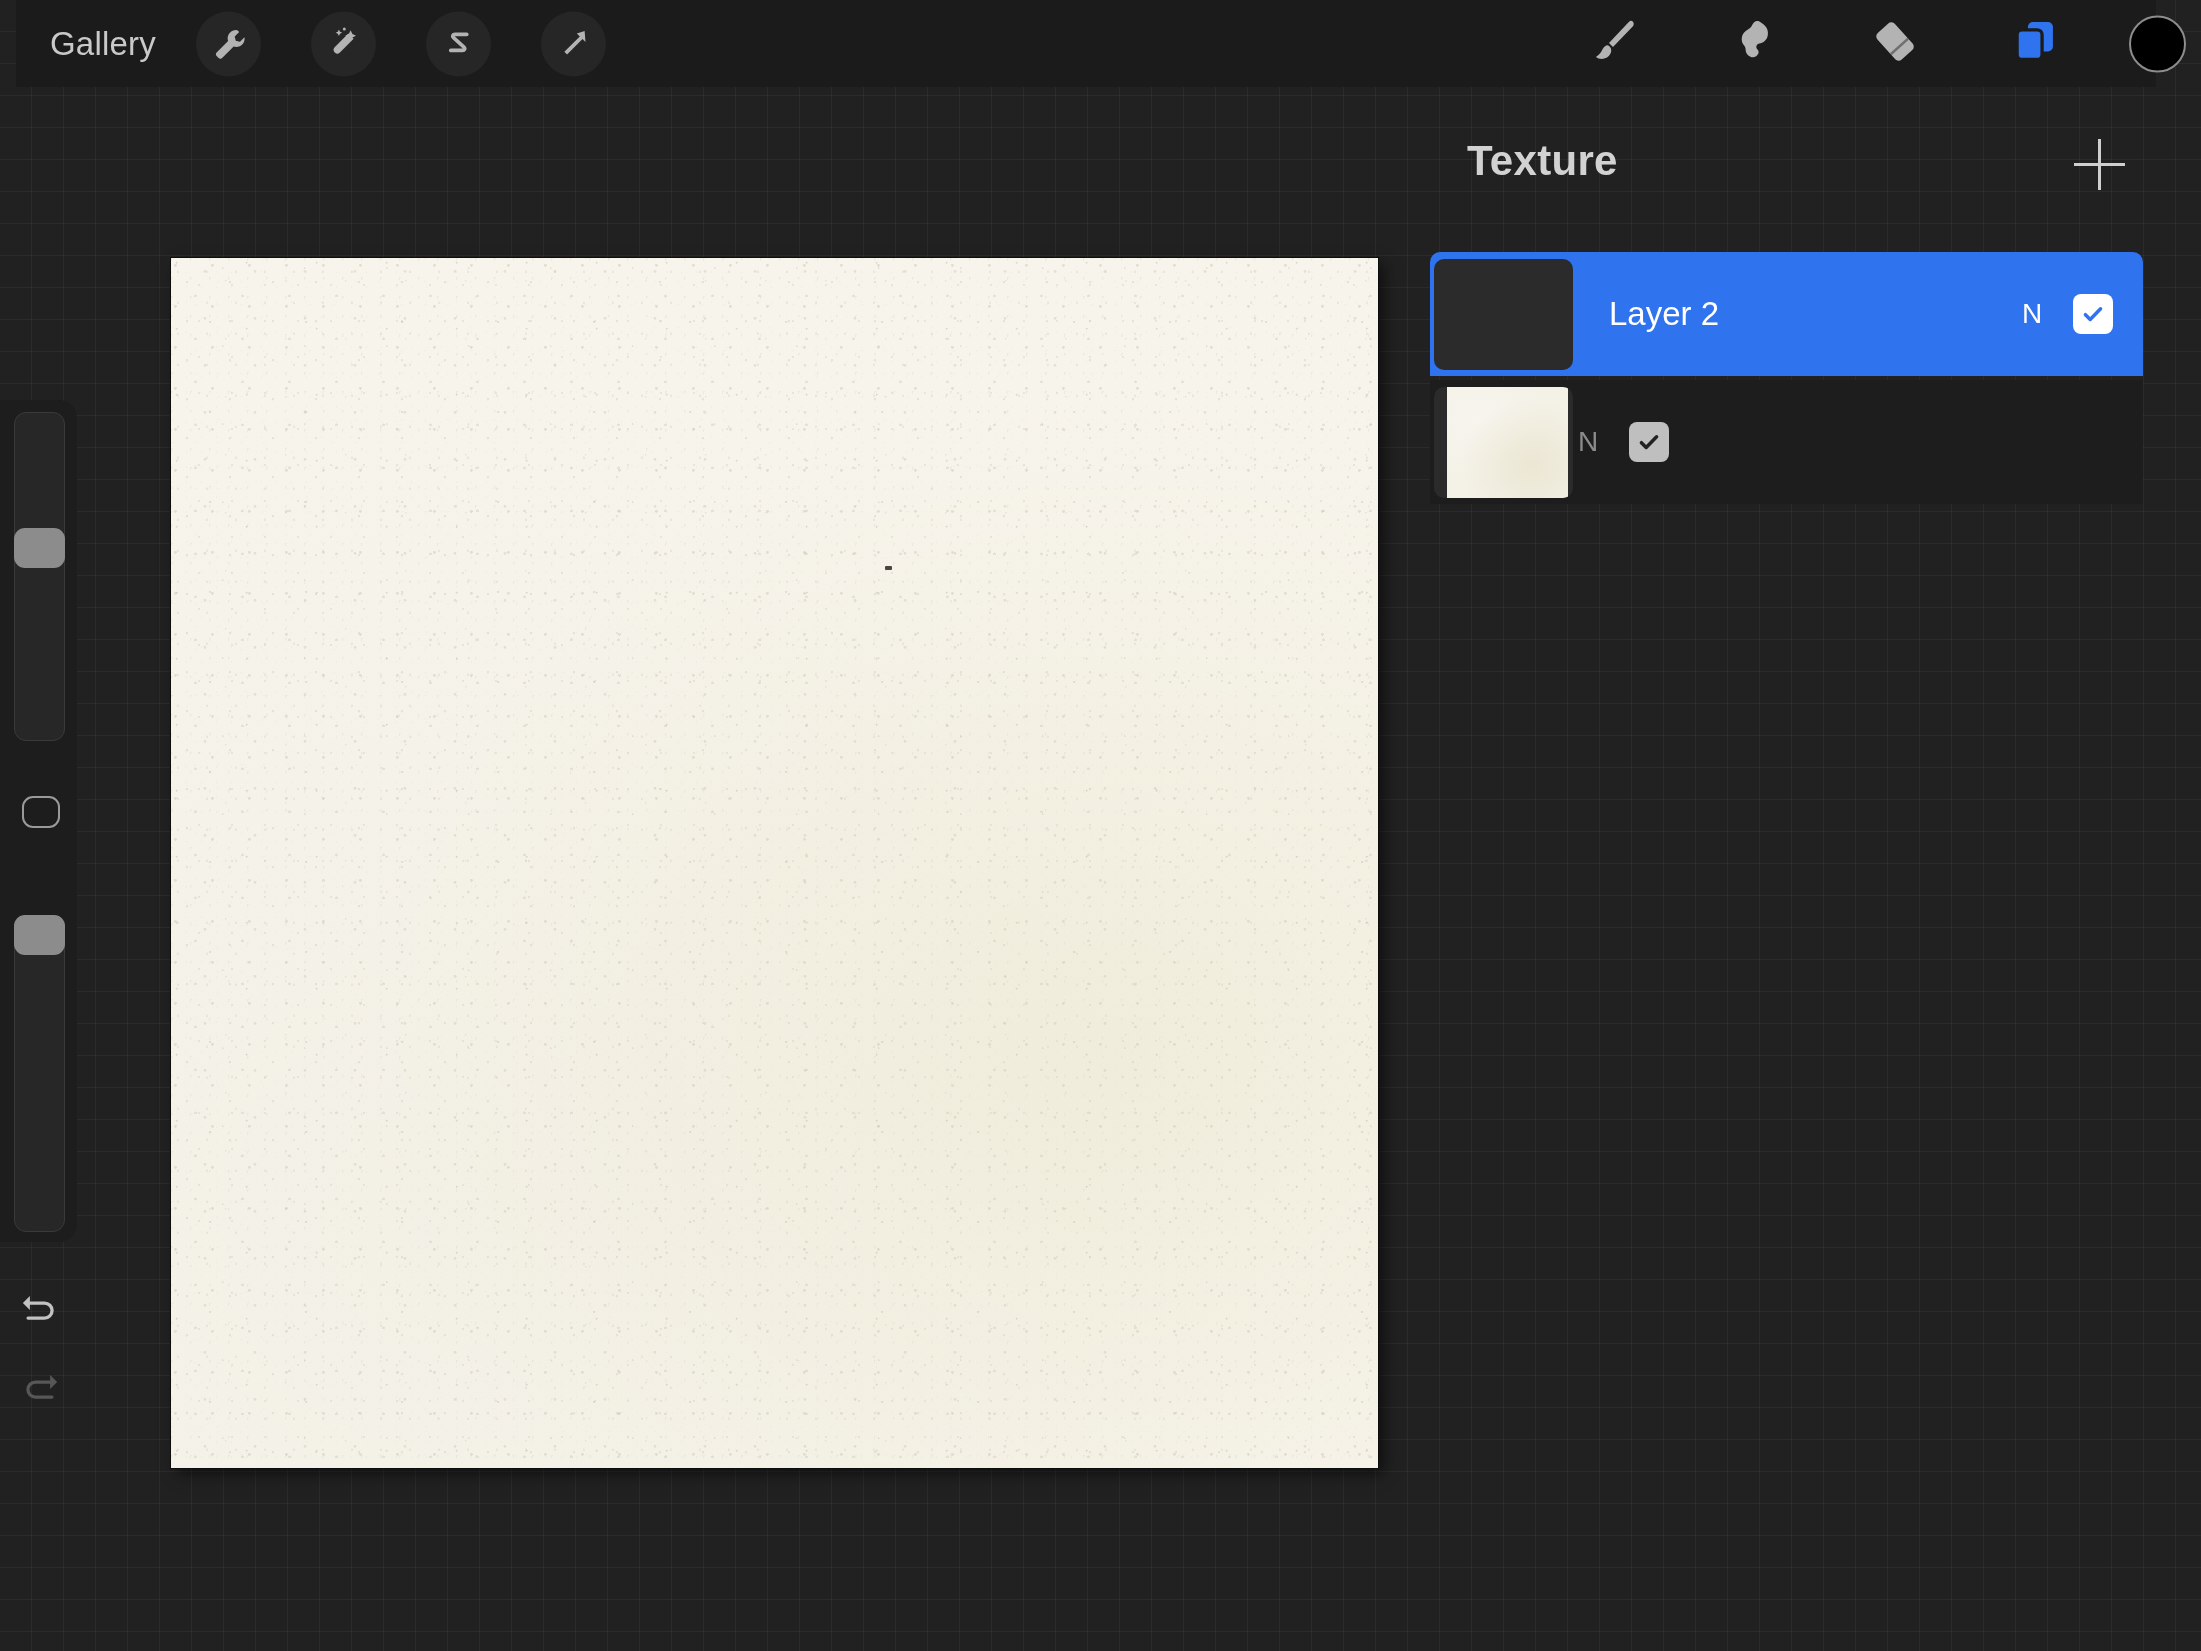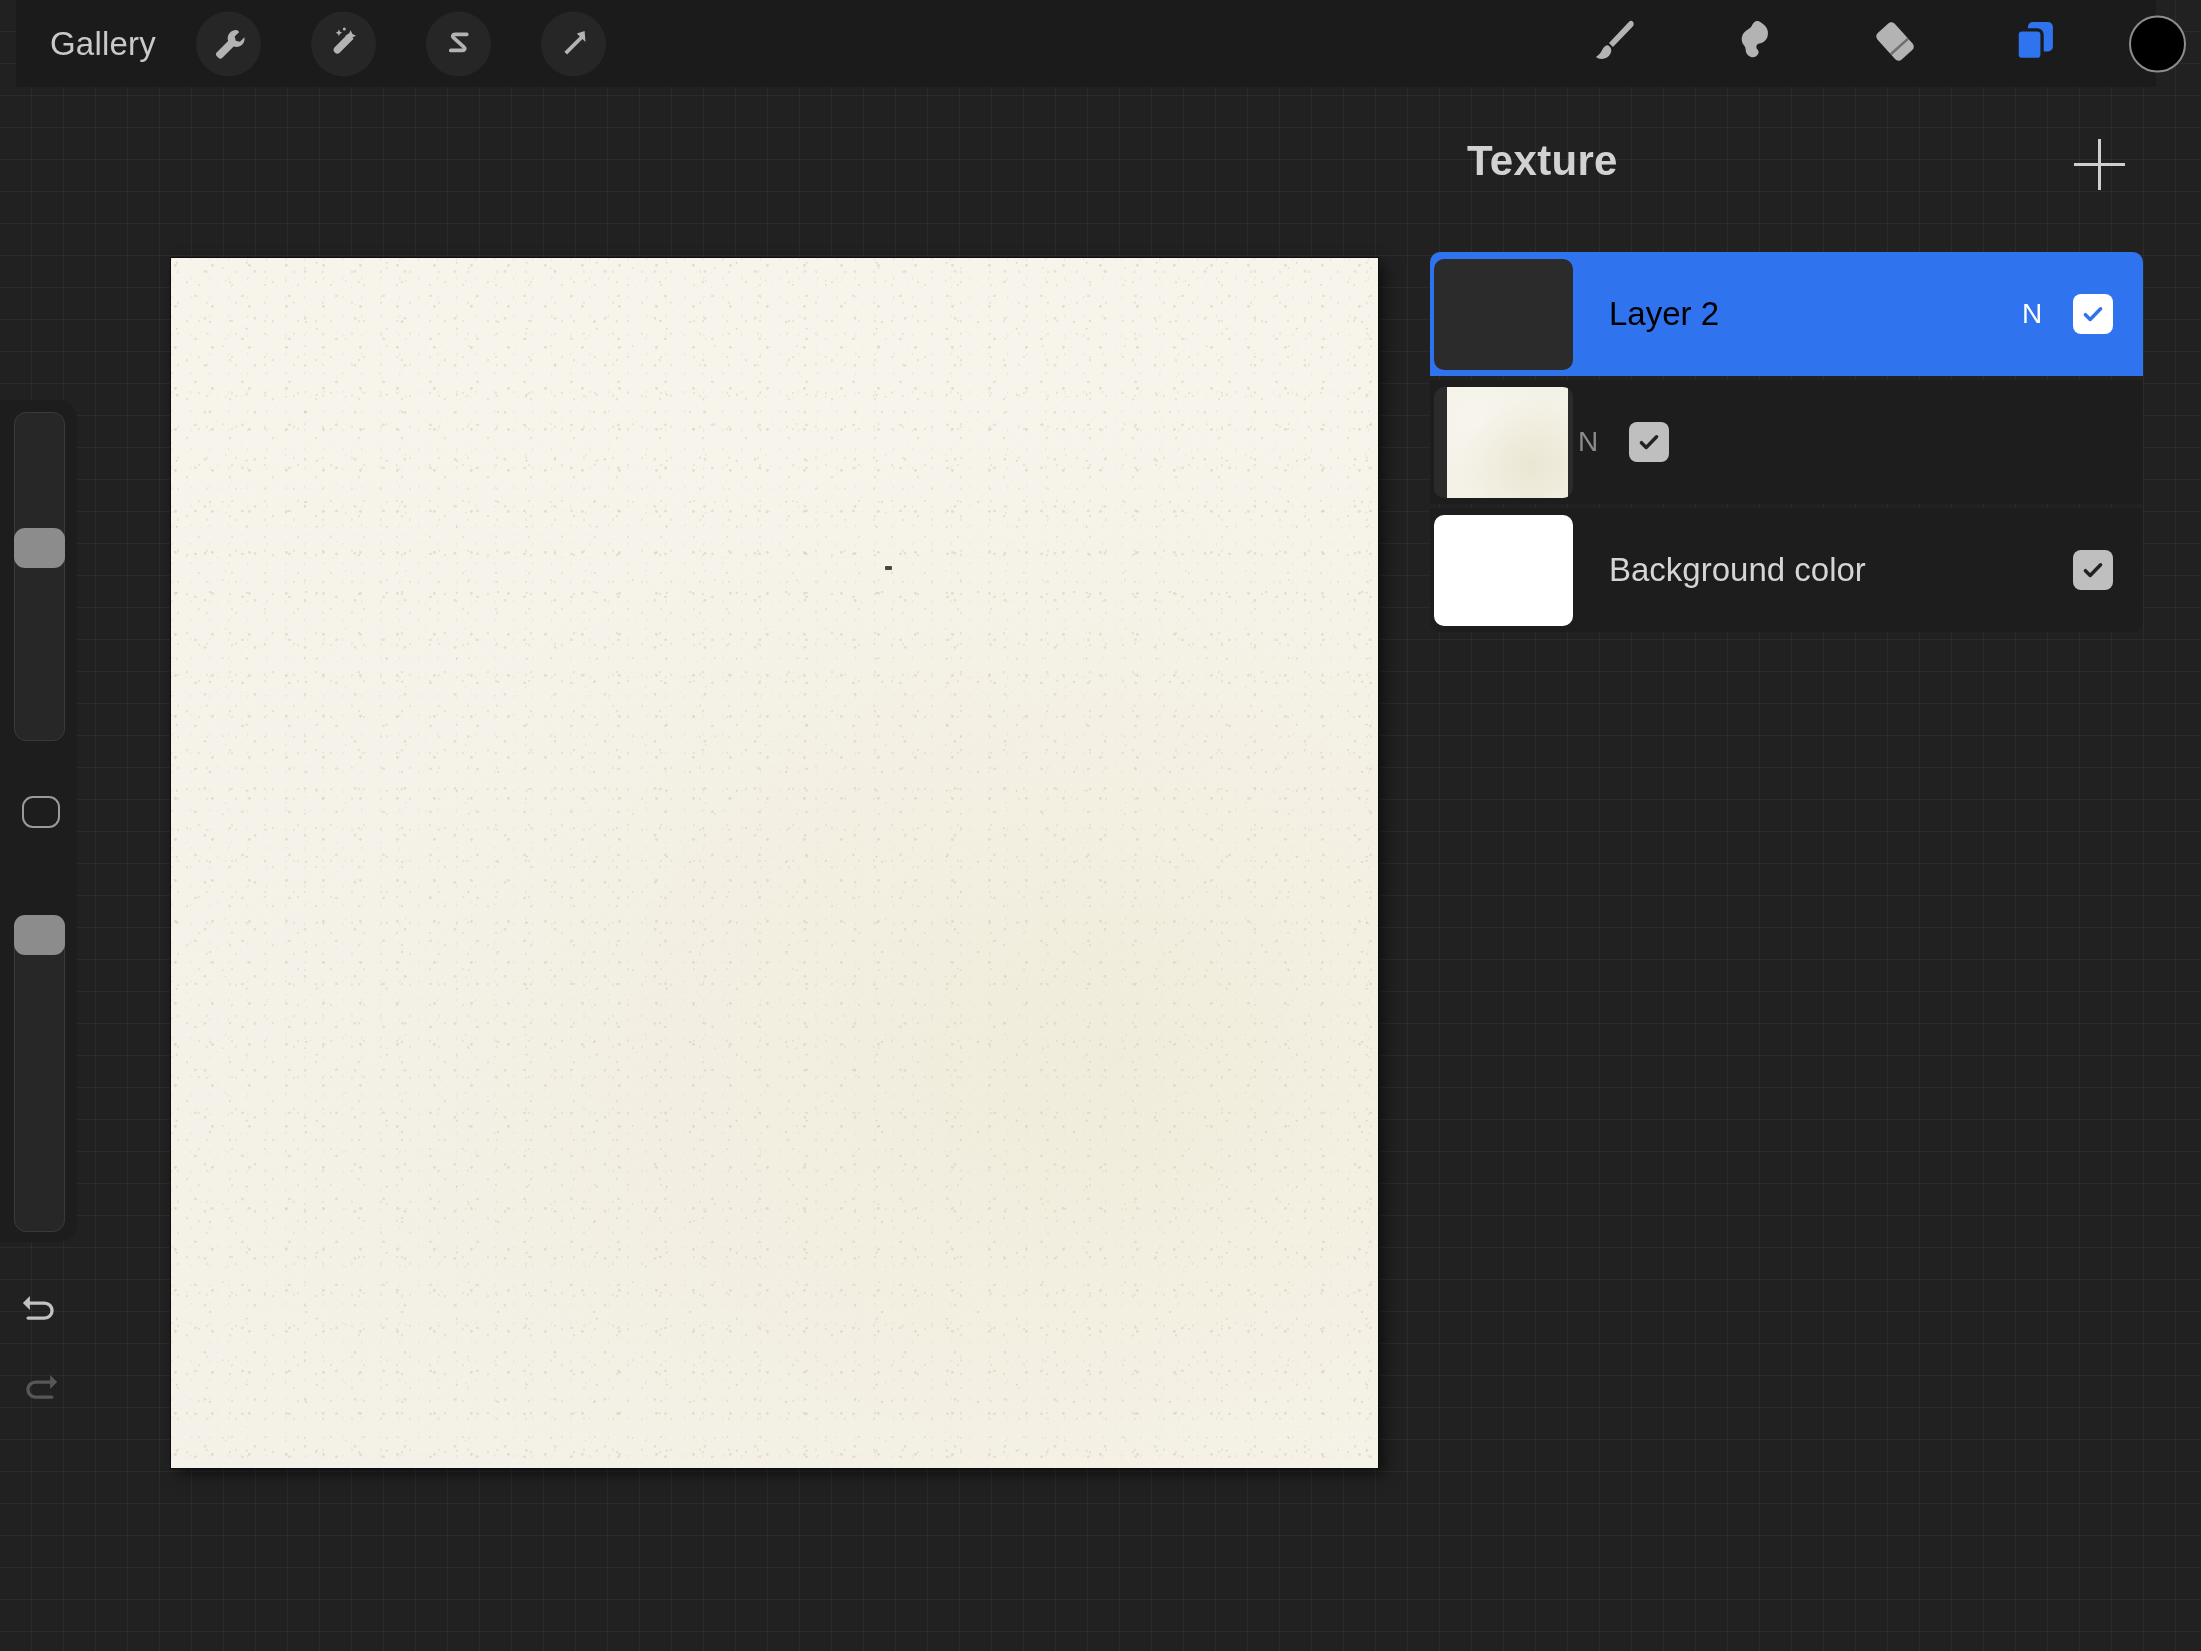--- a/index.html
+++ b/index.html
@@ -283,21 +283,21 @@
 
   .layer-name {
     flex: 1 1 auto;
     margin-left: 36px;
     font-size: 33px;
     color: #d5d5d5;
     display: flex;
     align-items: center;
     user-select: none;
   }
-  .layer-row.selected .layer-name { color: #000000; }
+  .layer-row.selected .layer-name { color: #ffffff; }
   .lock-icon {
     display: inline-block;
     margin-right: 10px;
     flex: 0 0 auto;
     line-height: 0;
   }
   .blend-mode {
     font-size: 28px;
     color: #8b8b8b;
     margin-right: 26px;
@@ -474,32 +474,18 @@
         <div class="blend-mode">N</div>
         <div class="vis-check">
           <span>
             <svg width="26" height="26" viewBox="0 0 24 24">
               <path fill="none" stroke="#222222" stroke-width="3.2" stroke-linecap="round" stroke-linejoin="round" d="M5 12.6l4.4 4.4L19 7.2"></path>
             </svg>
           </span>
         </div>
       </div>
 
-      <div class="layer-row r-last">
-        <div class="layer-thumb thumb-white"></div>
-        <div class="layer-name">
-          <span>Background color</span>
-        </div>
-        <div class="blend-mode empty"></div>
-        <div class="vis-check">
-          <span>
-            <svg width="26" height="26" viewBox="0 0 24 24">
-              <path fill="none" stroke="#222222" stroke-width="3.2" stroke-linecap="round" stroke-linejoin="round" d="M5 12.6l4.4 4.4L19 7.2"></path>
-            </svg>
-          </span>
-        </div>
-      </div>
 
     </div>
   </div>
 
 </div>
 
 
 </body></html>

